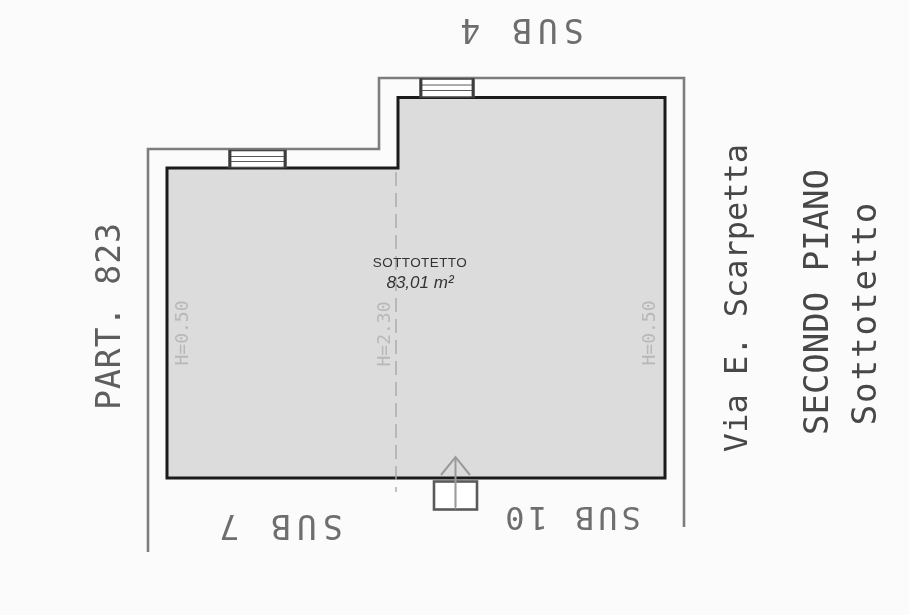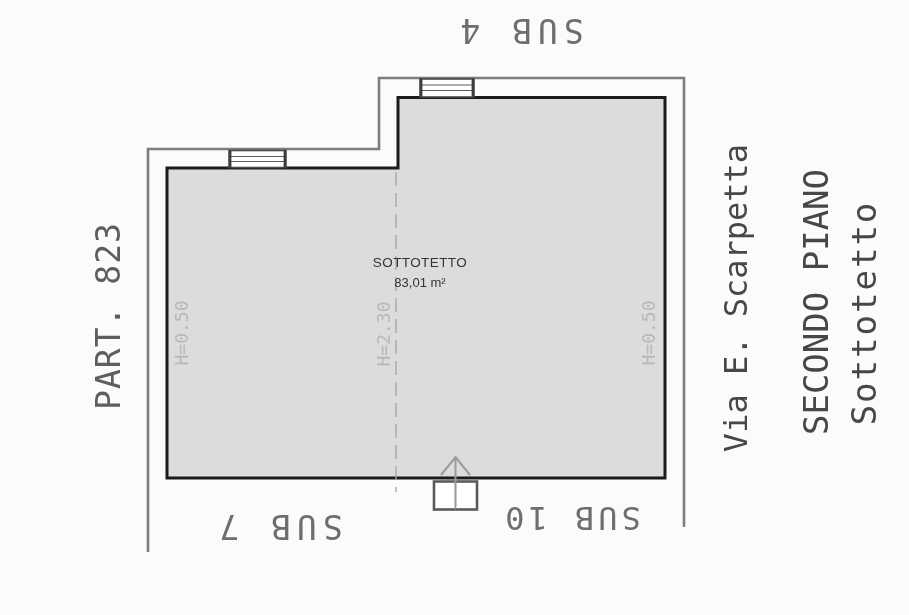--- a/index.html
+++ b/index.html
@@ -114,22 +114,23 @@
     text-align: center;
     font-family: "Liberation Sans", sans-serif;
     color: #333333;
   }
   #room-name {
     font-size: 13.5px;
     line-height: 20px;
     letter-spacing: 0.4px;
   }
   #room-area {
-    font-size: 13px;
+    font-size: 17px;
     line-height: 19px;
+    font-style: italic;
   }
 </style>
 </head>
 <body>
 
 <div id="canvas">
 
   <svg id="drawing" width="909" height="615" viewBox="0 0 909 615">
 
     <path class="wall" d="M 148 552 L 148 149 L 379 149 L 379 78 L 684 78 L 684 527"></path>

